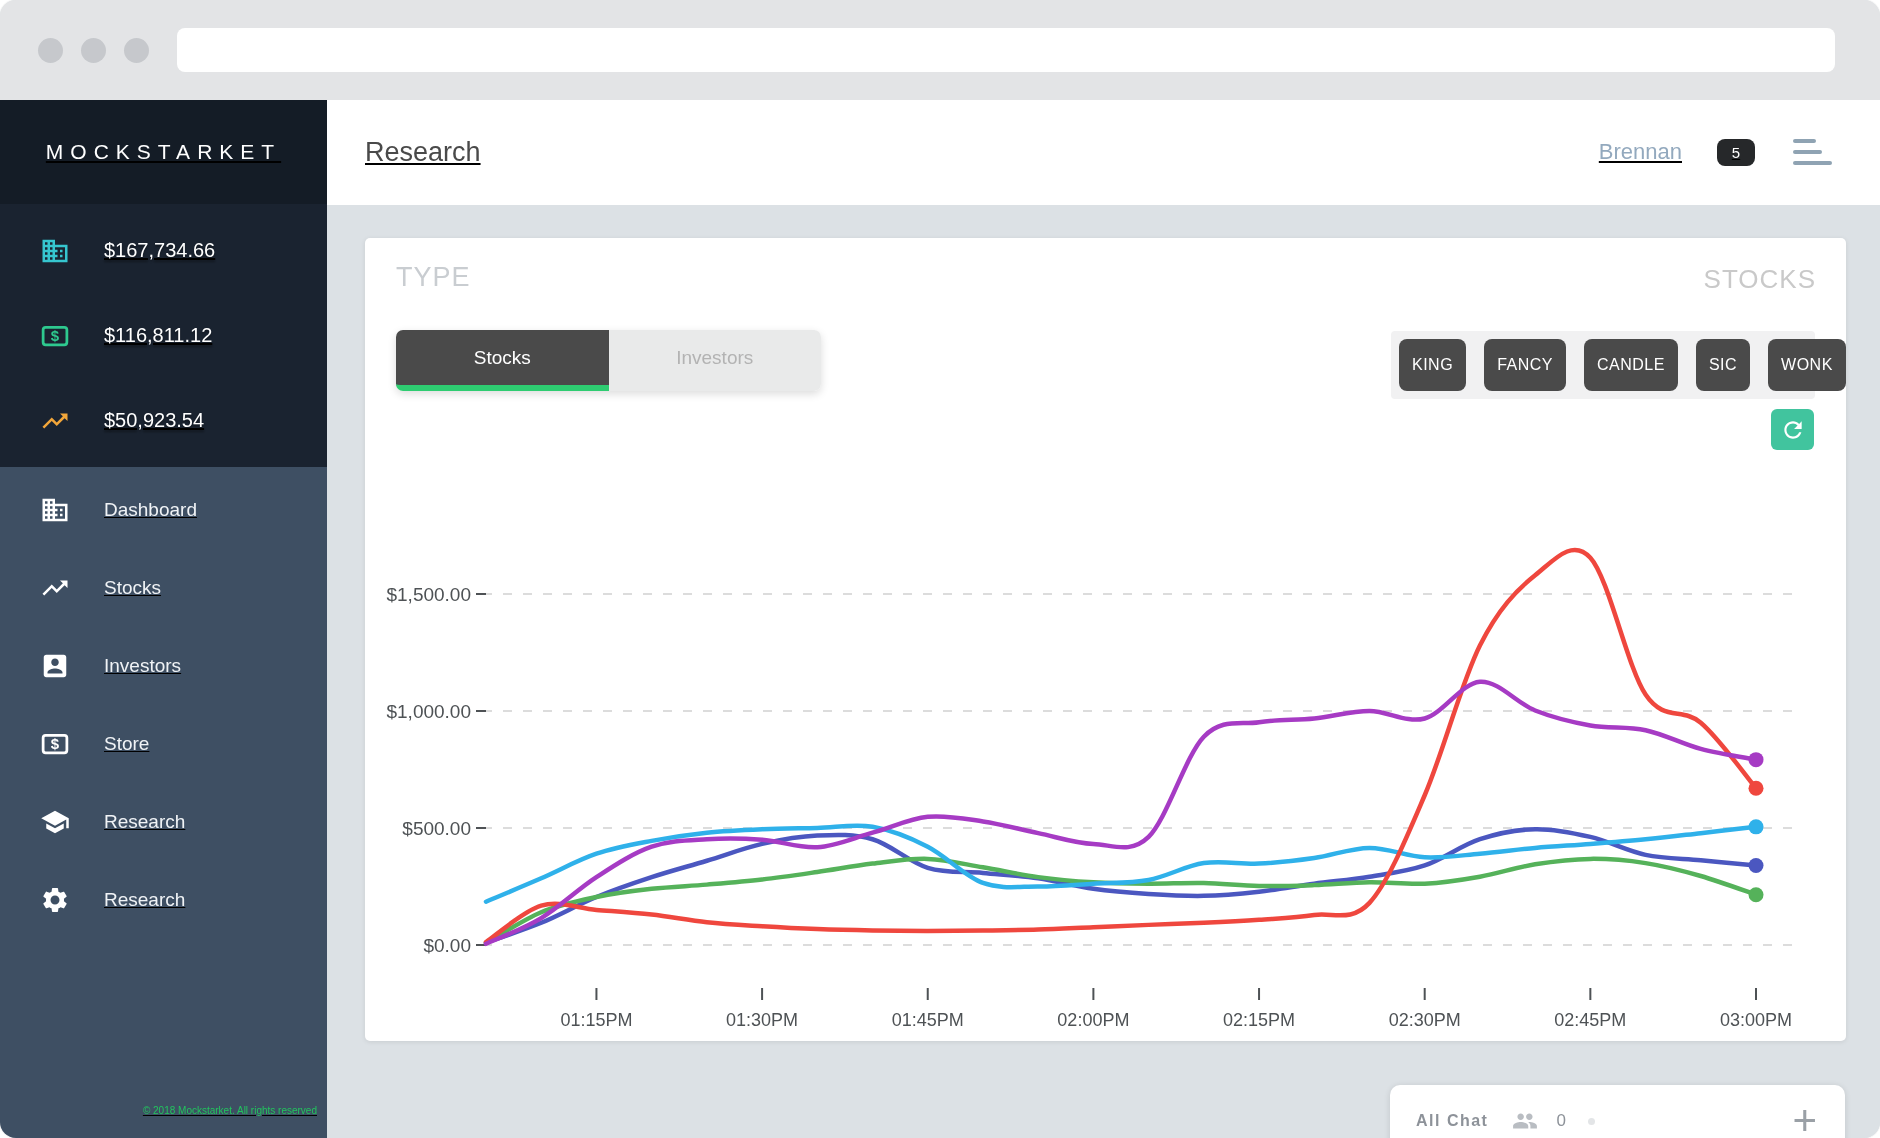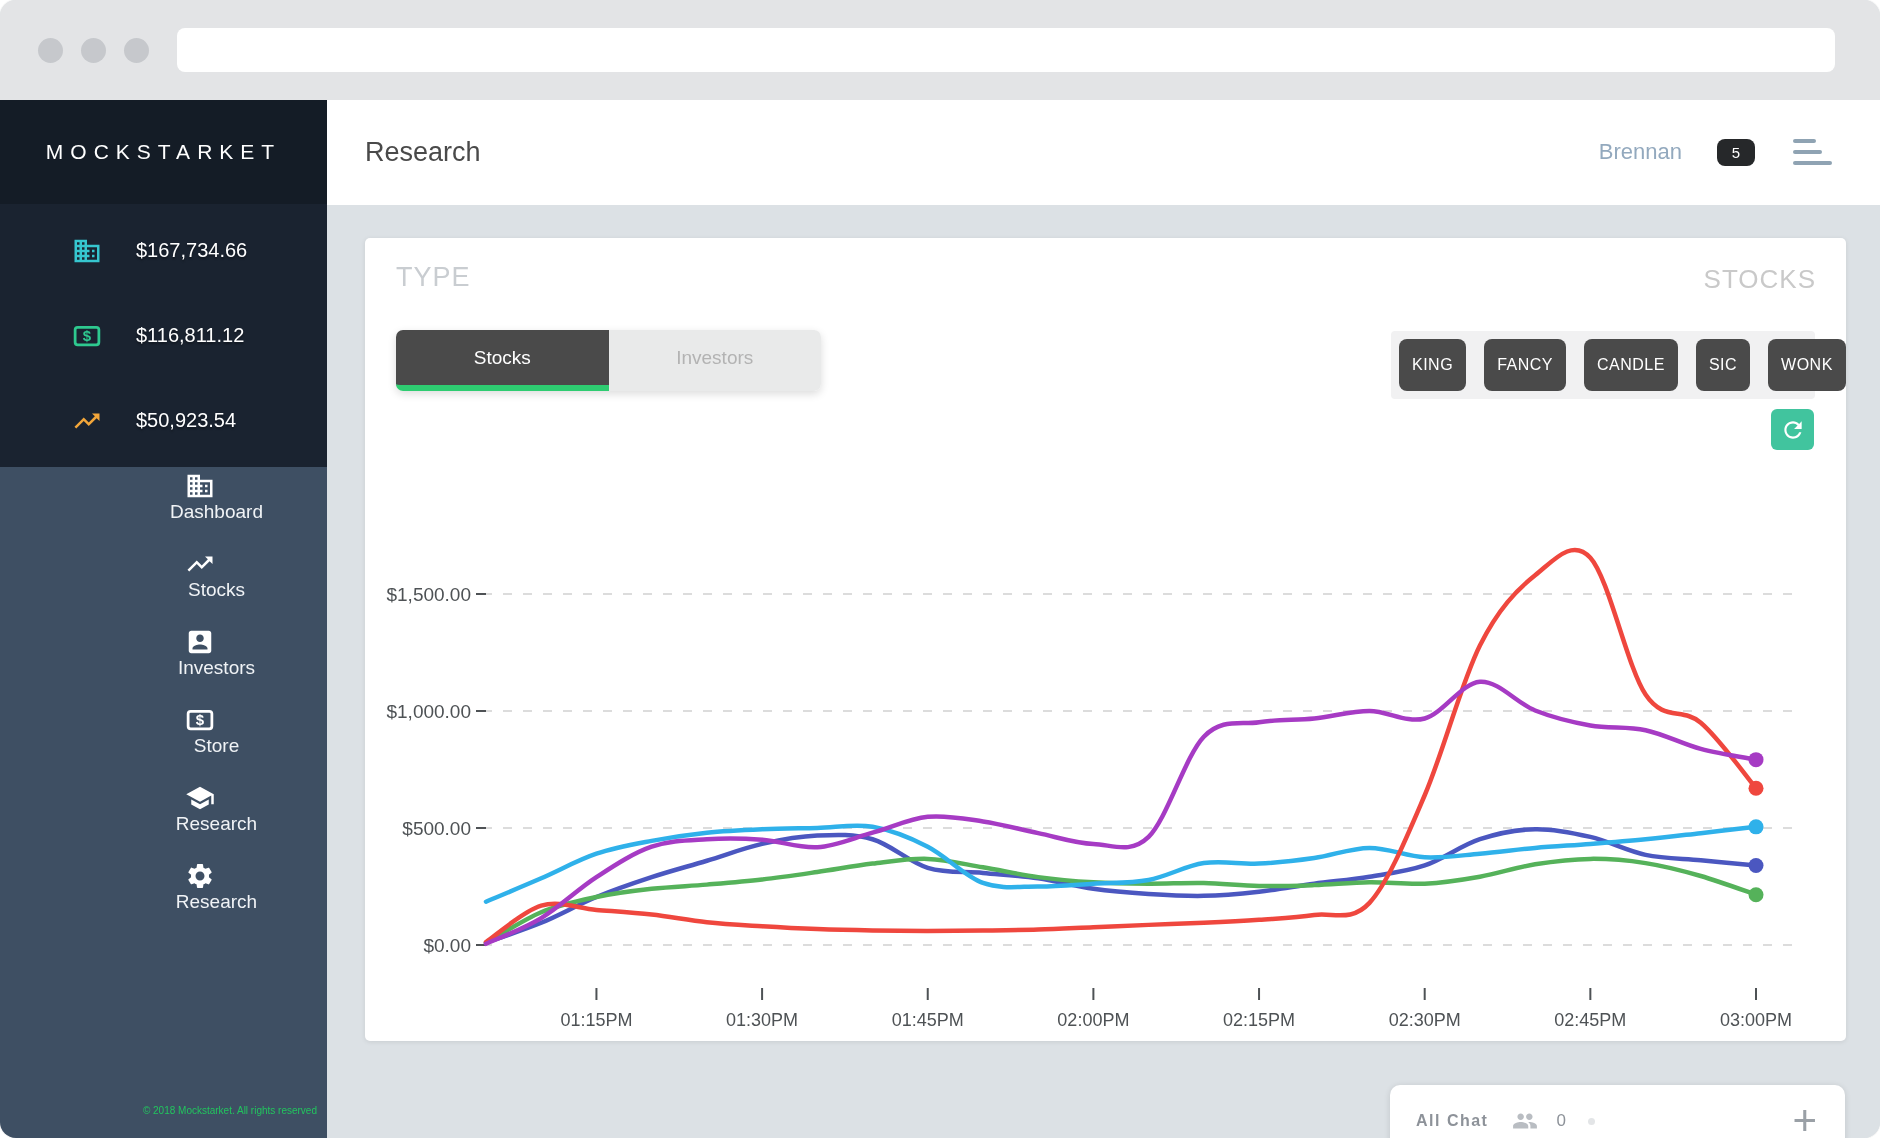--- a/index.html
+++ b/index.html
@@ -1,44 +1,45 @@
 <!DOCTYPE html>
 <html><head>
 <meta charset="utf-8">
 <style>
   * { box-sizing: border-box; margin: 0; padding: 0; }
   html,body { background:#fff; font-family:"Liberation Sans", sans-serif; }
   .window{
     position:relative; width:1880px; height:1138px; margin:0 auto;
     border-radius:16px; overflow:hidden; background:#dce1e5;
     box-shadow:0 0 0 1px rgba(0,0,0,.04);
+    text-decoration:underline;
   }
   
   .chrome{ height:100px; background:#e3e4e6; display:flex; align-items:center; }
   .chrome .dots{ display:flex; gap:18px; margin-left:38px; }
   .chrome .dot{ width:25px; height:25px; border-radius:50%; background:#c6c8cc; }
   .addressbar{
     margin-left:28px; margin-right:45px; flex:1; height:44px;
     background:#fff; border:none; border-radius:8px; outline:none;
     font-size:16px; padding:0 16px; color:#444;
   }
   
   .app{ display:flex; height:1038px; }
   .sidebar{ width:327px; display:flex; flex-direction:column; background:#3e4f63; }
   .logo{
     height:104px; background:#141c26; color:#fff; display:flex;
     align-items:center; justify-content:center; font-size:21px;
     letter-spacing:7px; font-weight:500;
   }
   .accounts{ background:#1a2330; padding:4px 0; }
   .acct-item,.nav-item{
-    height:85px; display:flex; align-items:center; padding-left:72px;
+    height:85px; display:flex; align-items:center; padding-left:40px;
     color:#fff; cursor:pointer;
   }
-  .nav-item{ height:78px;flex-direction:column; }
+  .nav-item{ height:78px; }
   .icon{ width:30px; height:30px; flex:0 0 30px; display:inline-flex; }
   .icon svg{ width:100%; height:100%; fill:currentColor; }
   .acct-item .label, .nav-item .label{
     margin-left:34px; font-size:20px; text-shadow:0 2px 2px rgba(0,0,0,.35);
   }
   .nav-item .label{ font-size:19px; text-shadow:none; color:#f0f3f6; }
   .nav{ flex:1; padding-top:4px; }
   .side-footer{
     padding:0 10px 22px; text-align:right; color:#22c55e; font-size:10px;
   }

